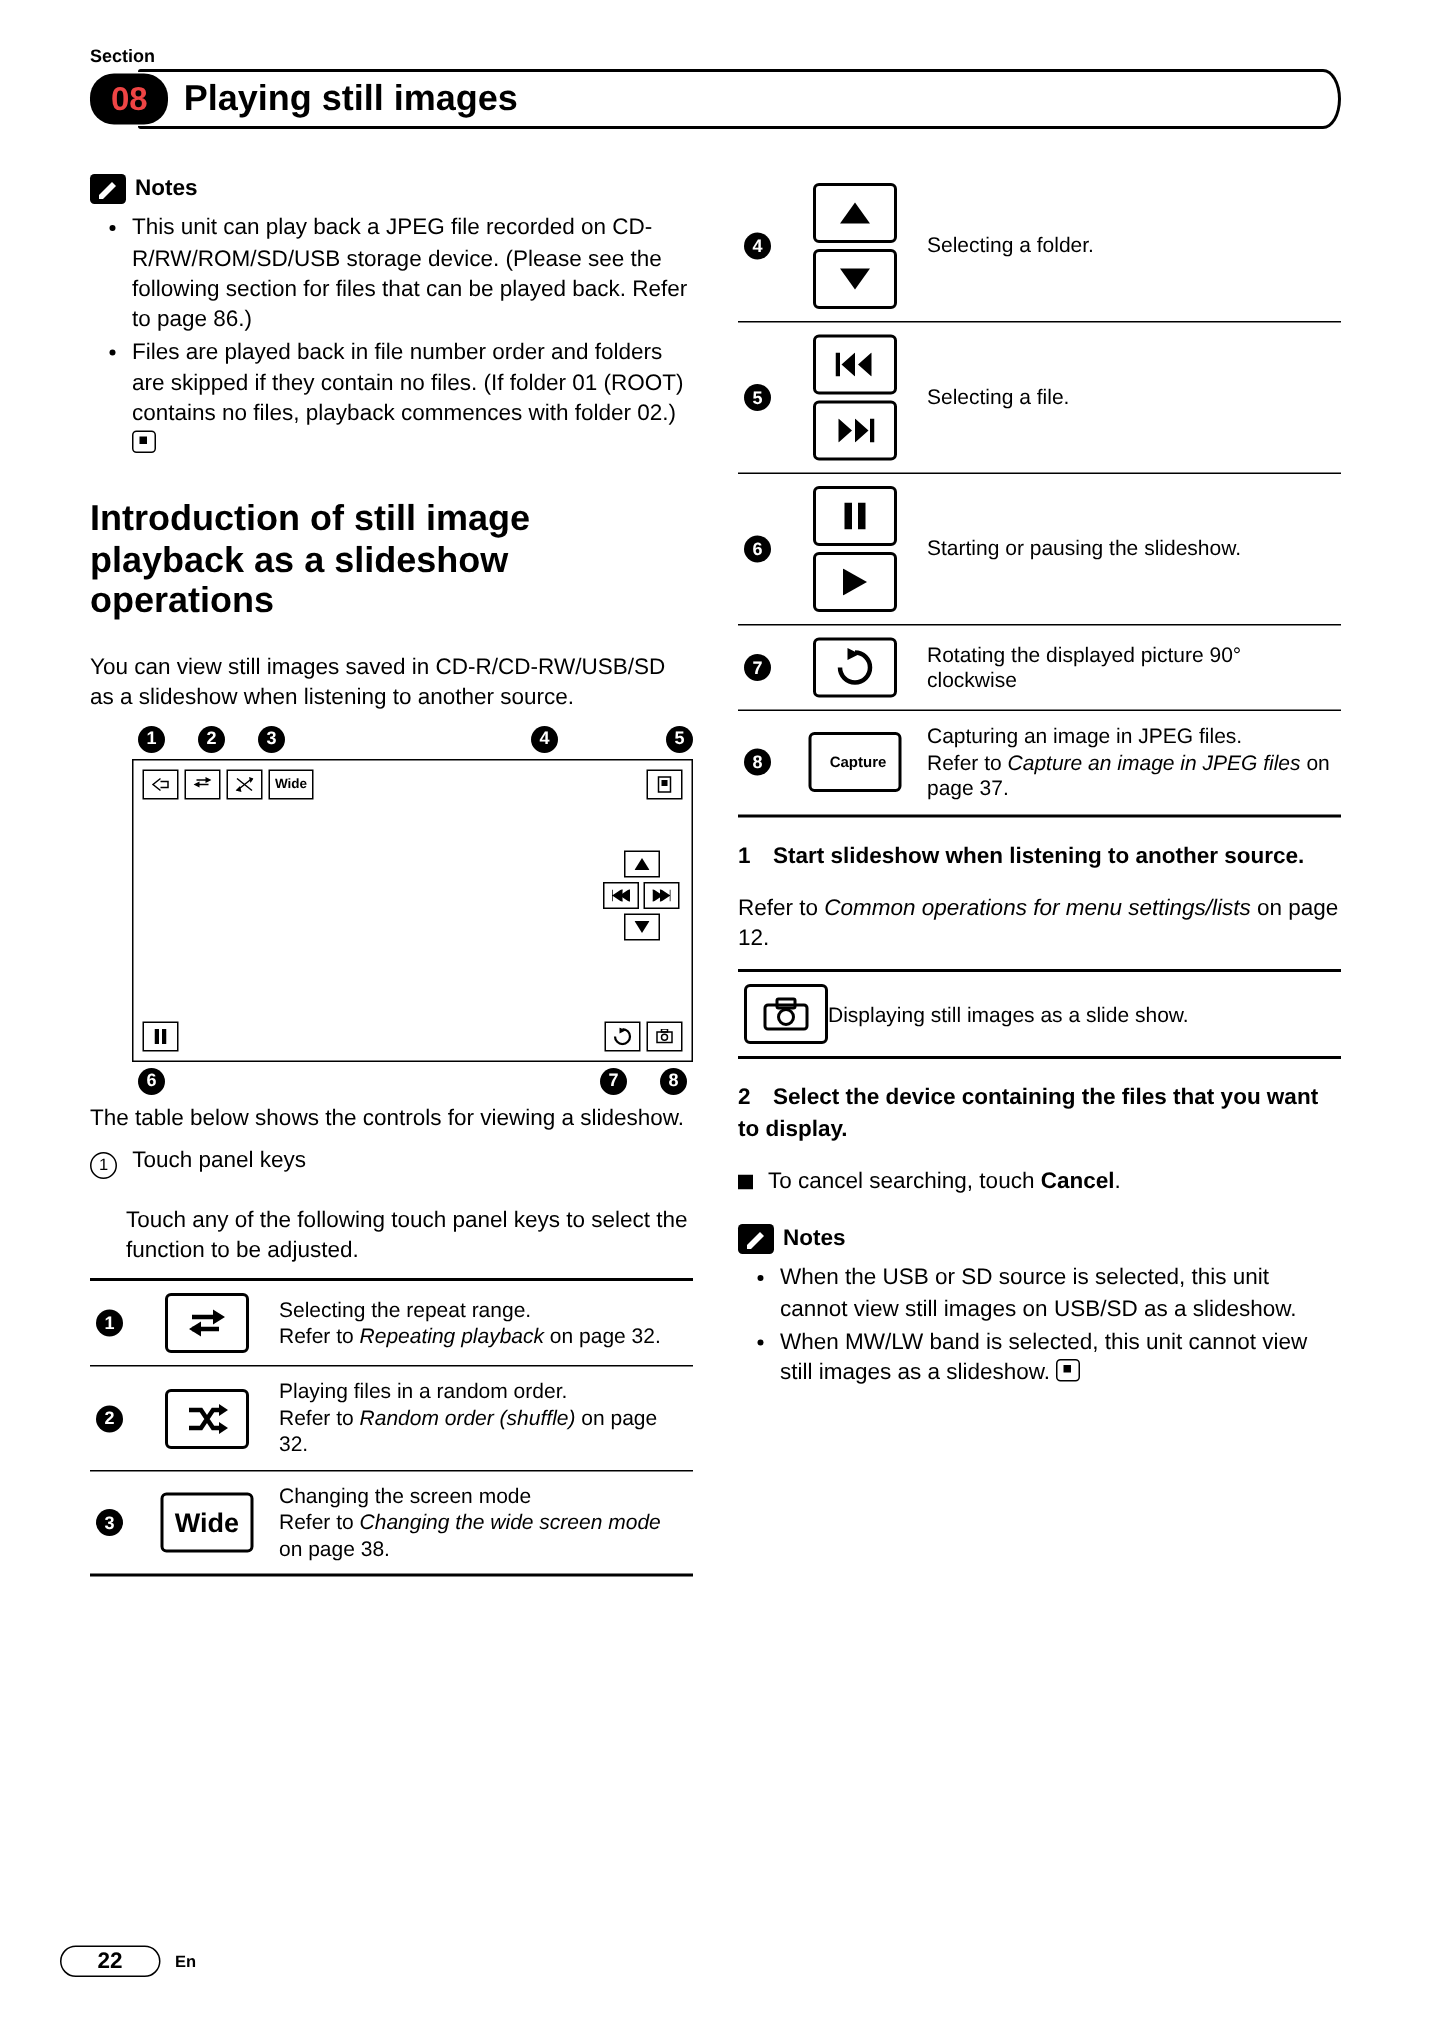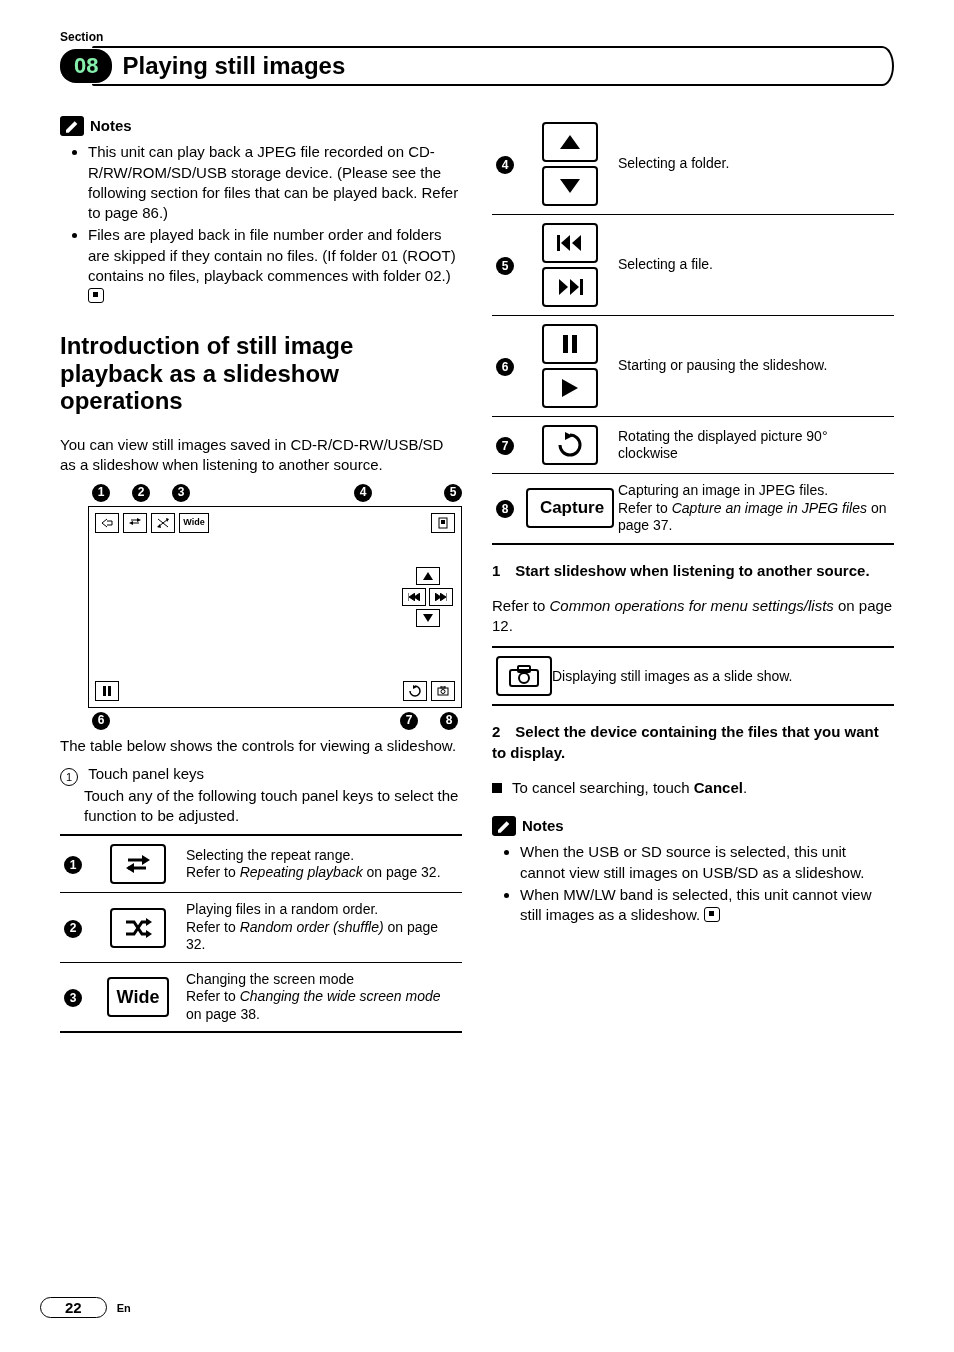--- a/index.html
+++ b/index.html
@@ -26,21 +26,21 @@
     margin-bottom: 2px;
   }
   .header-row {
     display: flex;
     align-items: center;
     margin-bottom: 20px;
     position: relative;
   }
   .chapter-badge {
     background: #000;
-    color: #86efac;
+    color: #ef4444;
     border-radius: 16px;
     padding: 4px 14px;
     font-size: 22px;
     font-weight: bold;
     z-index: 2;
   }
   .chapter-title-wrap {
     border: 2px solid #000;
     border-radius: 18px 120px 120px 18px / 18px 200px 200px 18px;
     border-left: none;
@@ -364,21 +364,21 @@
           <span class="callout" style="margin-right:22px;">7</span>
           <span class="callout">8</span>
         </div>
       </div>
 
       <p class="body-text">The table below shows the controls for viewing a slideshow.</p>
       <div>
         <span class="circled-num">1</span>
         <span style="margin-left:6px;">Touch panel keys</span>
       </div>
-      <div style="padding-left:24px;margin-top:0;">Touch any of the following touch panel keys to select the function to be adjusted.</div>
+      <div style="padding-left:24px;margin-top:18px;">Touch any of the following touch panel keys to select the function to be adjusted.</div>
 
       <div class="controls-table">
         <div class="controls-row">
           <div class="controls-num"><span class="callout">1</span></div>
           <div class="controls-icon">
               <div class="ibox">
                 <svg width="32" height="24" viewBox="0 0 32 24">
                   <path d="M6 8 L24 8 M24 16 L6 16" stroke="#000" stroke-width="3" fill="none"></path>
                   <path d="M20 3 L28 8 L20 13 Z M12 11 L4 16 L12 21 Z" fill="#000"></path>
                 </svg>
@@ -469,21 +469,21 @@
                   <path d="M13 3 A10 10 0 1 1 3 13" fill="none" stroke="#000" stroke-width="3"></path>
                   <path d="M8 0 L16 4 L8 8 Z" fill="#000"></path>
                 </svg>
               </div>
           </div>
           <div class="controls-desc">Rotating the displayed picture 90° clockwise</div>
         </div>
         <div class="controls-row">
           <div class="controls-num"><span class="callout">8</span></div>
           <div class="controls-icon">
-            <div class="ibox" style="font-size:17px;padding-left:12px;">Capture</div>
+            <div class="ibox" style="font-size:10px;padding-left:12px;">Capture</div>
           </div>
           <div class="controls-desc"><span>Capturing an image in JPEG files.</span><br><span>Refer to </span><span class="italic">Capture an image in JPEG files</span><span> on page 37.</span></div>
         </div>
       </div>
 
       <p class="step-head">1 Start slideshow when listening to another source.</p>
       <p class="body-text"><span>Refer to </span><span class="italic">Common operations for menu settings/lists</span><span> on page 12.</span></p>
 
       <div class="step-row">
         <div class="step-icon">

